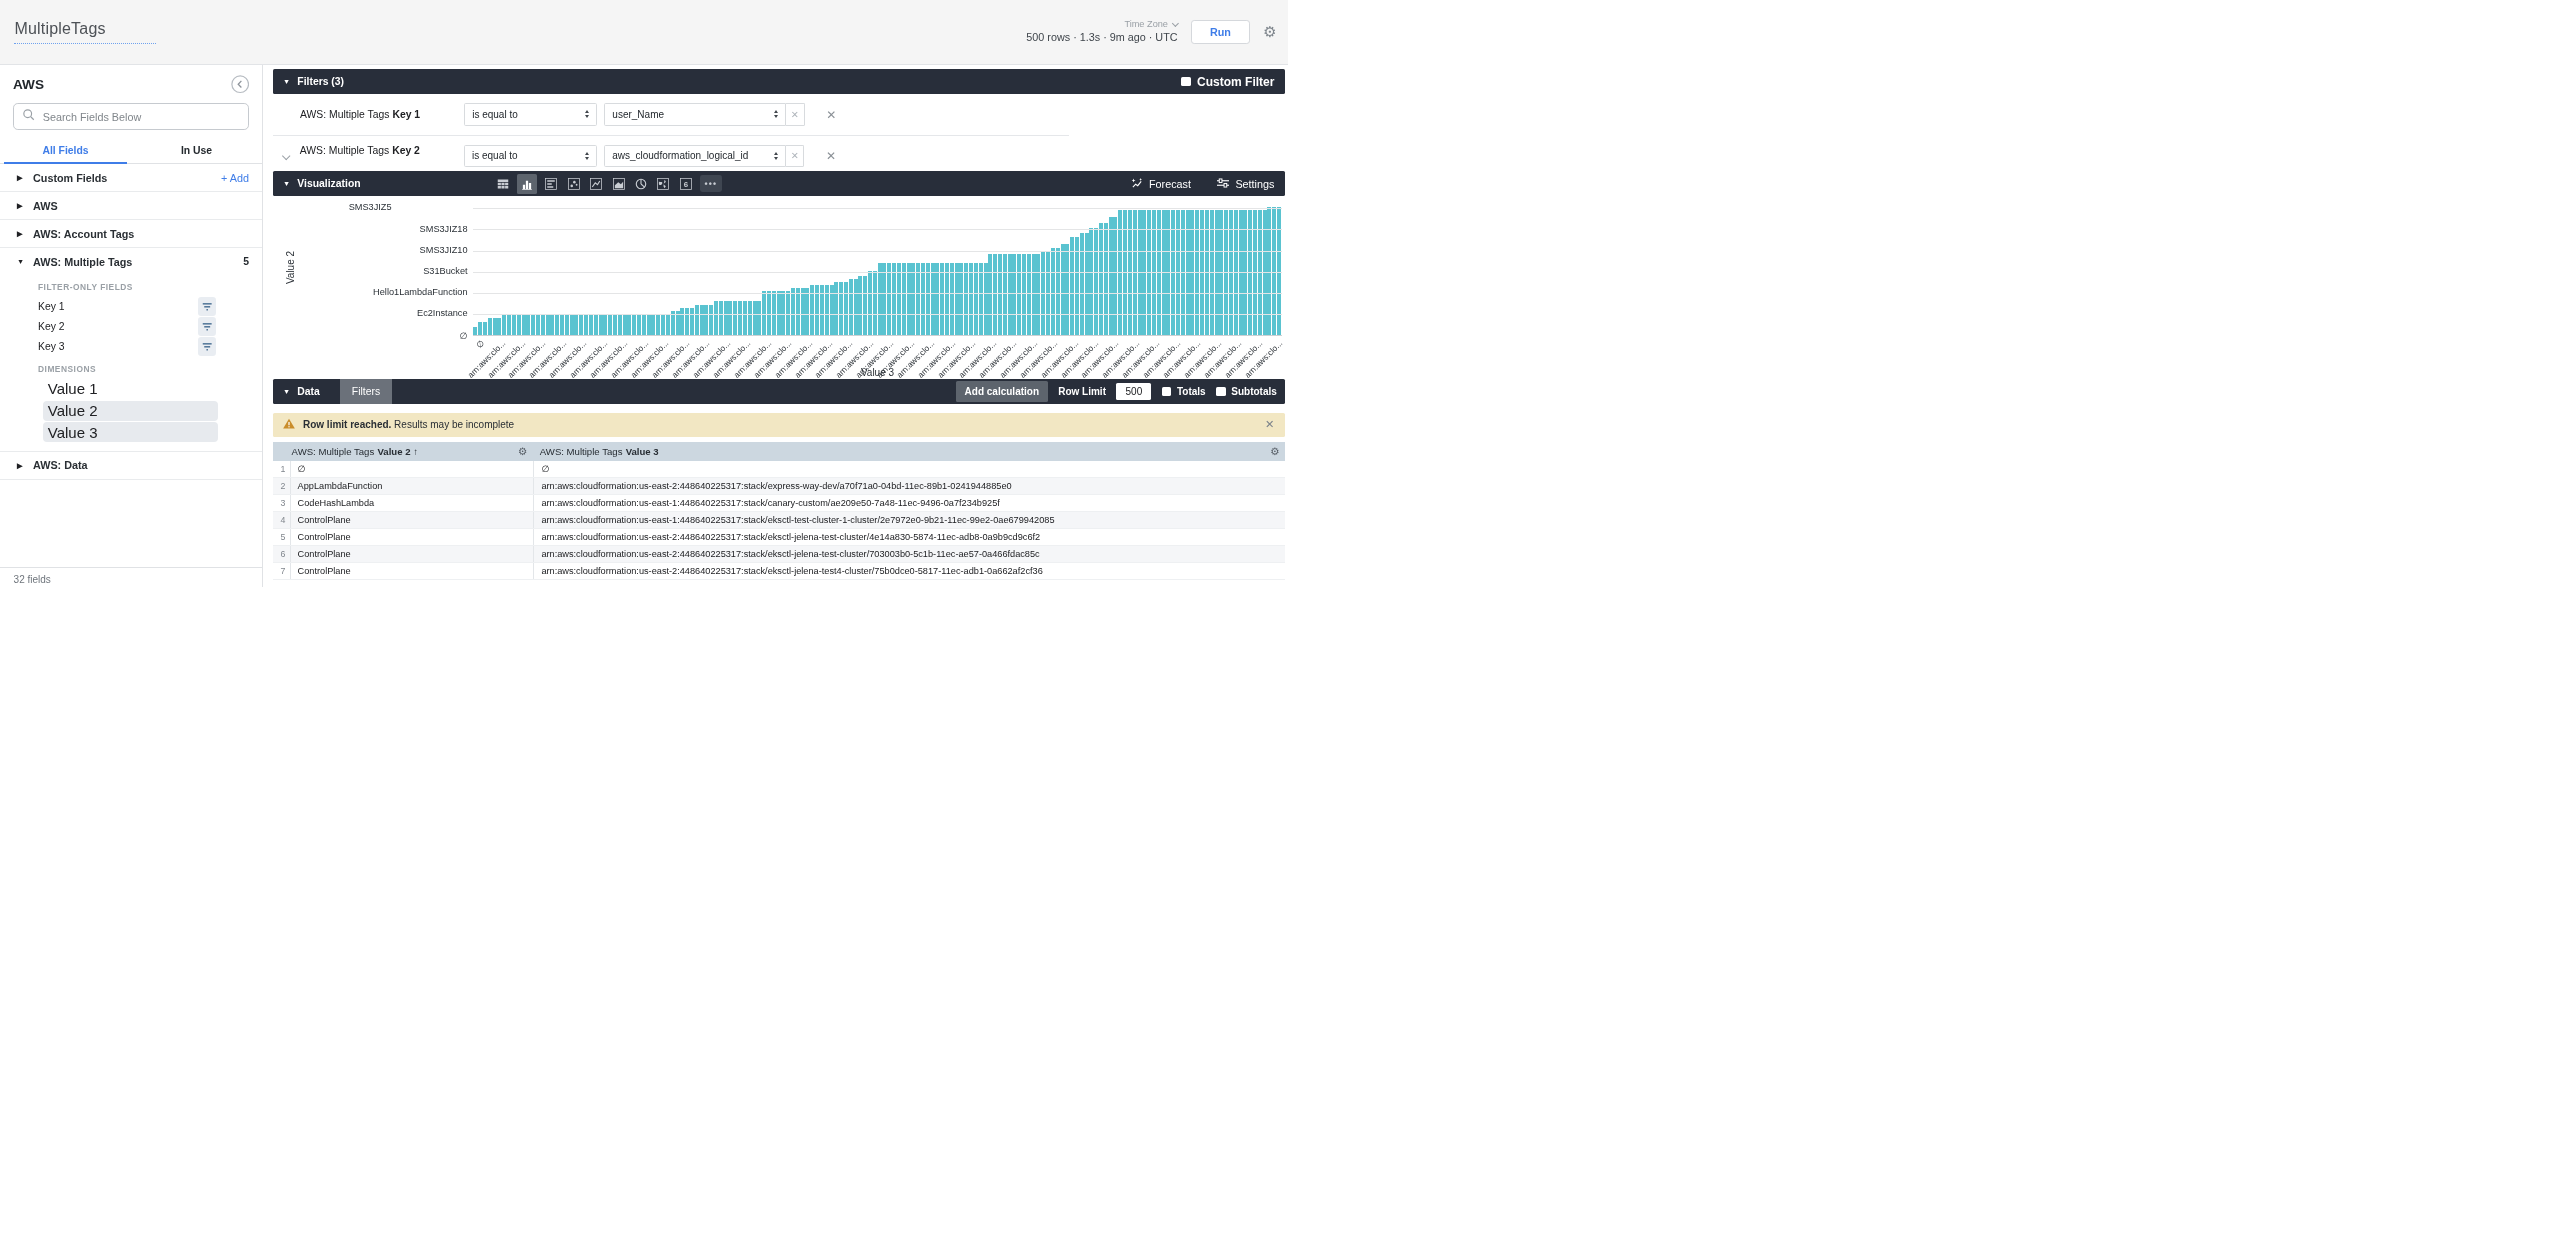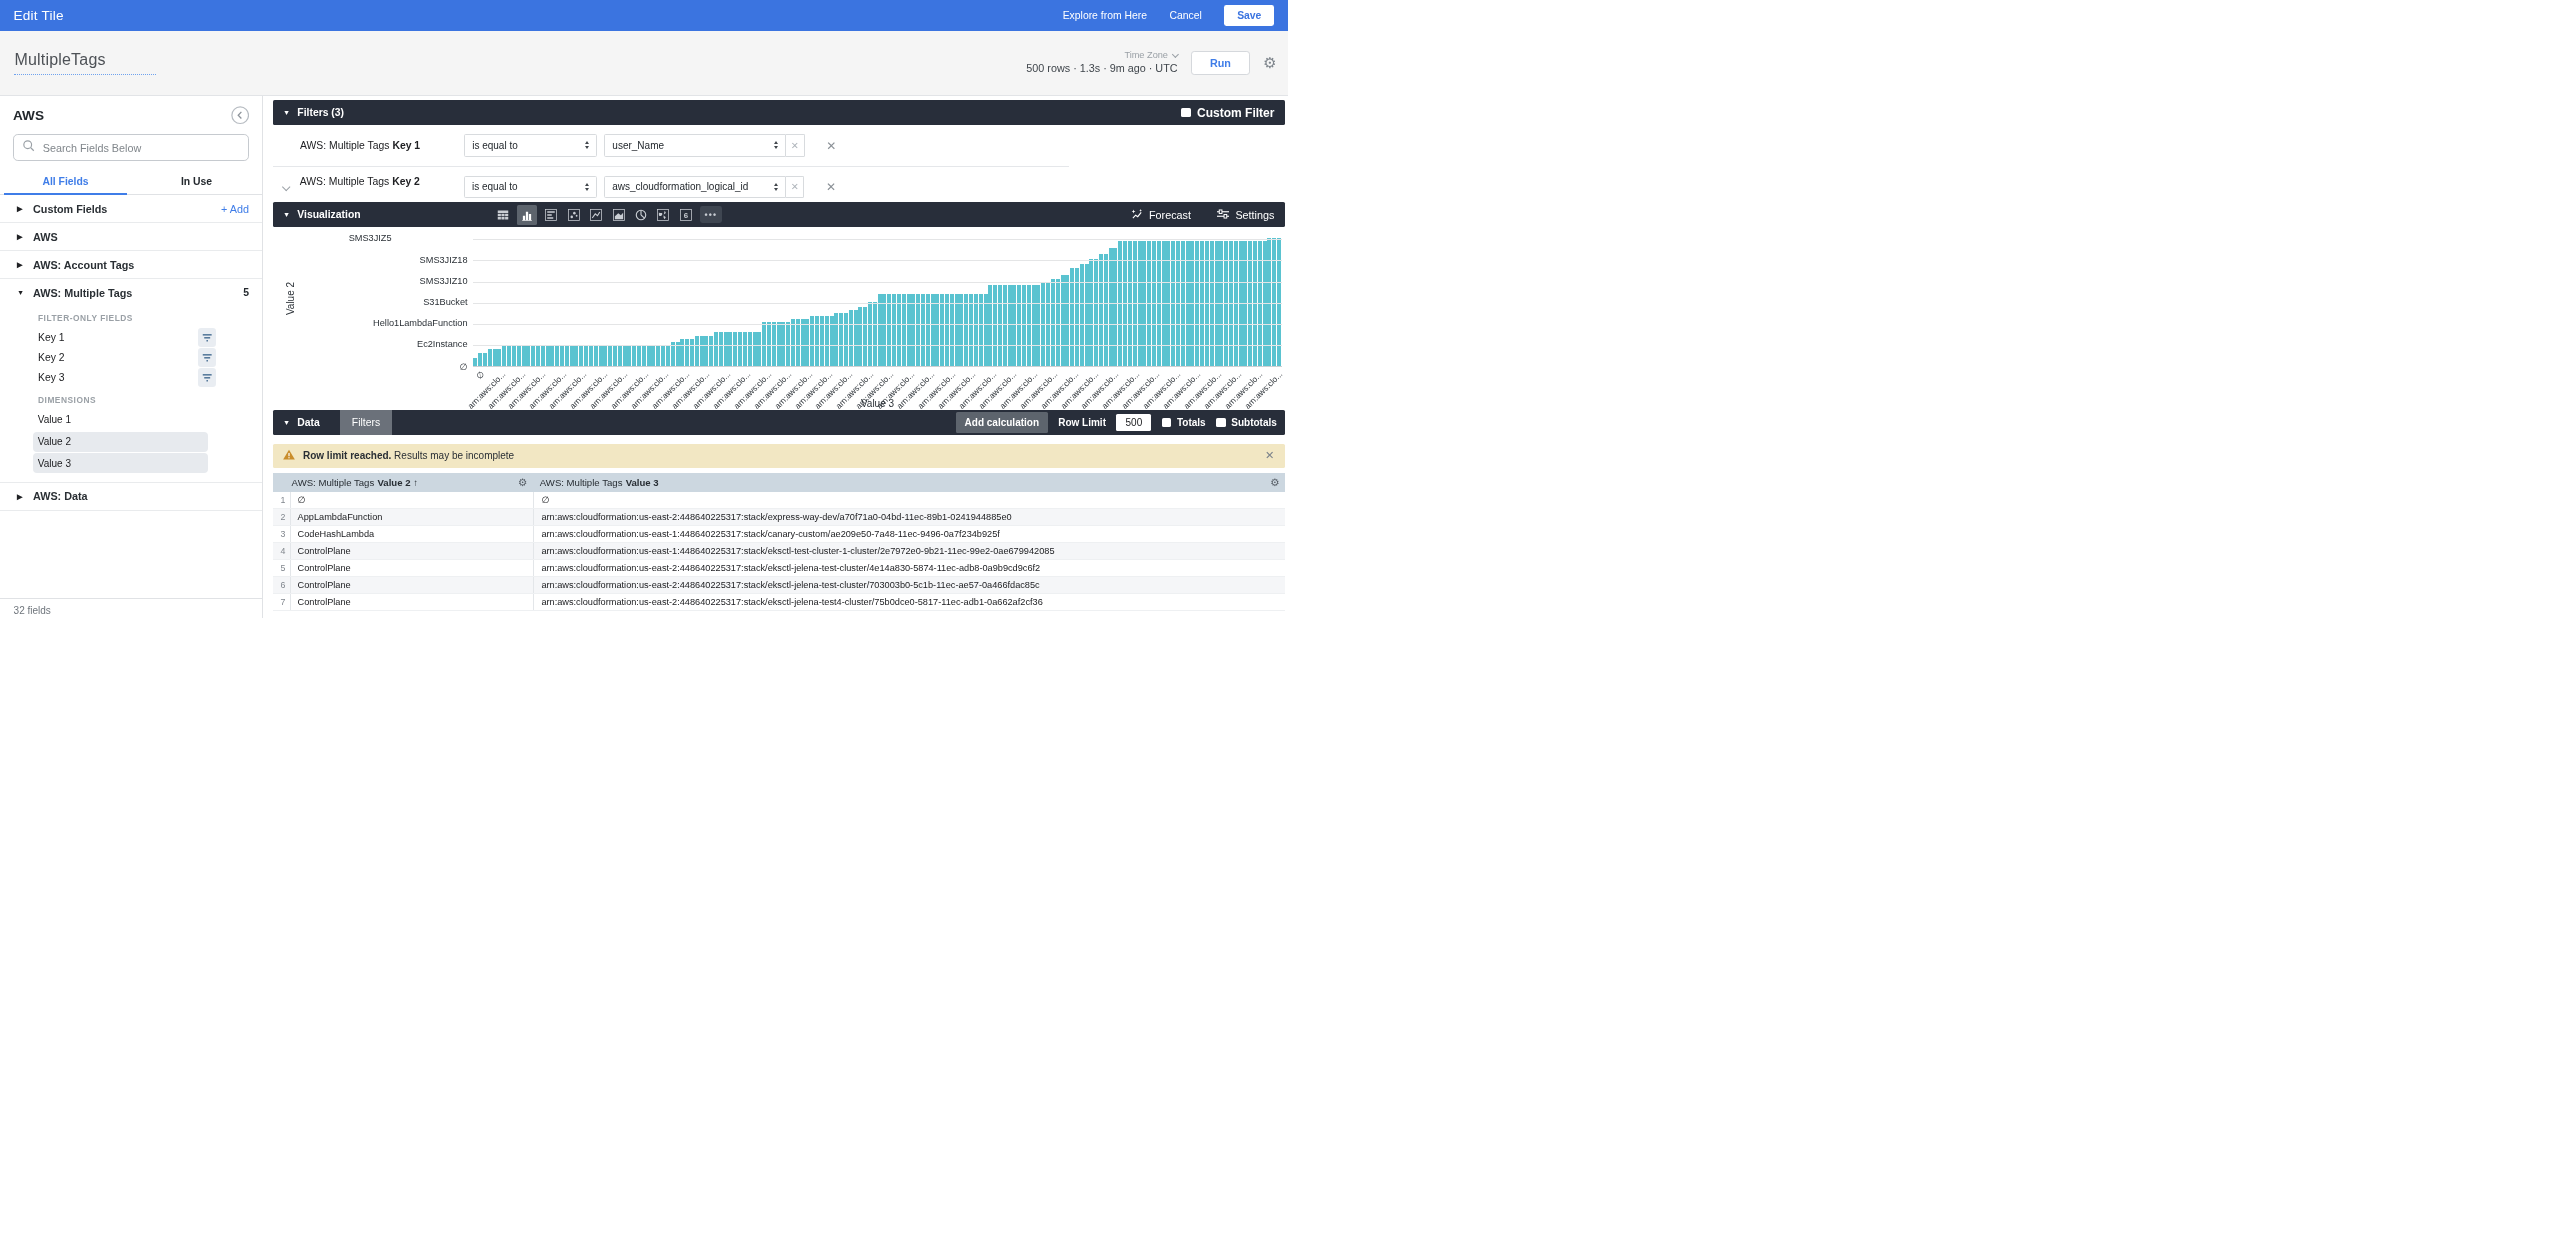--- a/index.html
+++ b/index.html
@@ -40,21 +40,21 @@
 .sb-tab.active:after{content:"";position:absolute;left:4px;right:4px;bottom:-0.8px;height:2.4px;background:#3f7de8}
 .sb-group{border-bottom:0.8px solid #e9ebed}
 .sb-grow{display:flex;align-items:center;height:27px;padding:0 13px 0 17px;font-size:10.8px;font-weight:700;color:#2a2f34;gap:8.8px;cursor:pointer}
 .arrow{font-size:7.2px;color:#202124;width:7.2px;flex:none}
 .sb-add{margin-left:auto;color:#3f7de8;font-weight:400;font-size:10.8px;cursor:pointer}
 .sb-count{margin-left:auto;font-weight:700;font-size:10.4px;color:#24292e}
 .sb-sec{font-size:8.4px;font-weight:700;letter-spacing:0.5px;color:#9aa0a6;padding:7.2px 0 4px 38px}
 .sb-field{display:flex;align-items:center;height:20px;padding-left:38px;font-size:10.4px;color:#202124;position:relative;cursor:pointer}
 .fbtn{position:absolute;right:46px;top:0.8px;width:18.4px;height:18.4px;background:#e9edf2;border-radius:3.2px;display:flex;align-items:center;justify-content:center;cursor:pointer}
 .sb-dfield{height:21px;margin:0.8px 0;display:flex;align-items:center;cursor:pointer}
-.dpill{margin-left:33px;width:175px;height:20px;display:flex;align-items:center;padding-left:4.8px;border-radius:4px;font-size:10px;color:#202124}
+.dpill{margin-left:43px;width:175px;height:20px;display:flex;align-items:center;padding-left:4.8px;border-radius:4px;font-size:15px;color:#202124}
 .dpill.selected{background:#e7eaee}
 .sb-exp-pad{padding-bottom:7.2px}
 .sb-spacer{flex:1}
 .sb-foot{border-top:0.8px solid #e0e2e5;padding:6.4px 13.6px 1.6px;font-size:10px;color:#6f757c}
 
 
 .content{flex:1;min-width:0;padding:0 3.2px 0 9.6px;display:flex;flex-direction:column;background:#fff}
 .panel-bar{height:25px;background:#282e3a;color:#fff;display:flex;align-items:center;padding:0 10.4px;border-radius:1.6px;font-size:10.4px;font-weight:700;flex:none}
 .tri{font-size:7.2px;margin-right:7.2px;color:#fff}
 .filters-panel{margin-top:4px;height:102px;overflow:hidden;flex:none}
@@ -118,28 +118,20 @@
 .trow.alt{background:#f5f6f8}
 .td-num{width:17.6px;text-align:right;padding-right:4.8px;color:#80868d;font-size:8.8px;display:flex;align-items:center;justify-content:flex-end}
 .td-v2{width:243px;padding-left:6.4px;border-left:0.8px solid #e3e6e9;display:flex;align-items:center}
 .td-v3{flex:1;padding-left:7.2px;border-left:0.8px solid #e3e6e9;display:flex;align-items:center;white-space:nowrap;overflow:hidden;min-width:0}
 </style>
 </head>
 <body>
 
 <div class="page">
 
-  <div class="topbar">
-    <span class="title">Edit Tile</span>
-    <div class="topbar-actions">
-      <span class="top-link">Explore from Here</span>
-      <span class="top-link">Cancel</span>
-      <button class="btn-save">Save</button>
-    </div>
-  </div>
 
   <div class="querybar">
     <div>
       <div class="q-title">MultipleTags</div>
       <div class="q-underline"></div>
     </div>
     <div class="q-right">
       <div class="q-stats">
         <div class="tz">
           <span>Time Zone</span>

